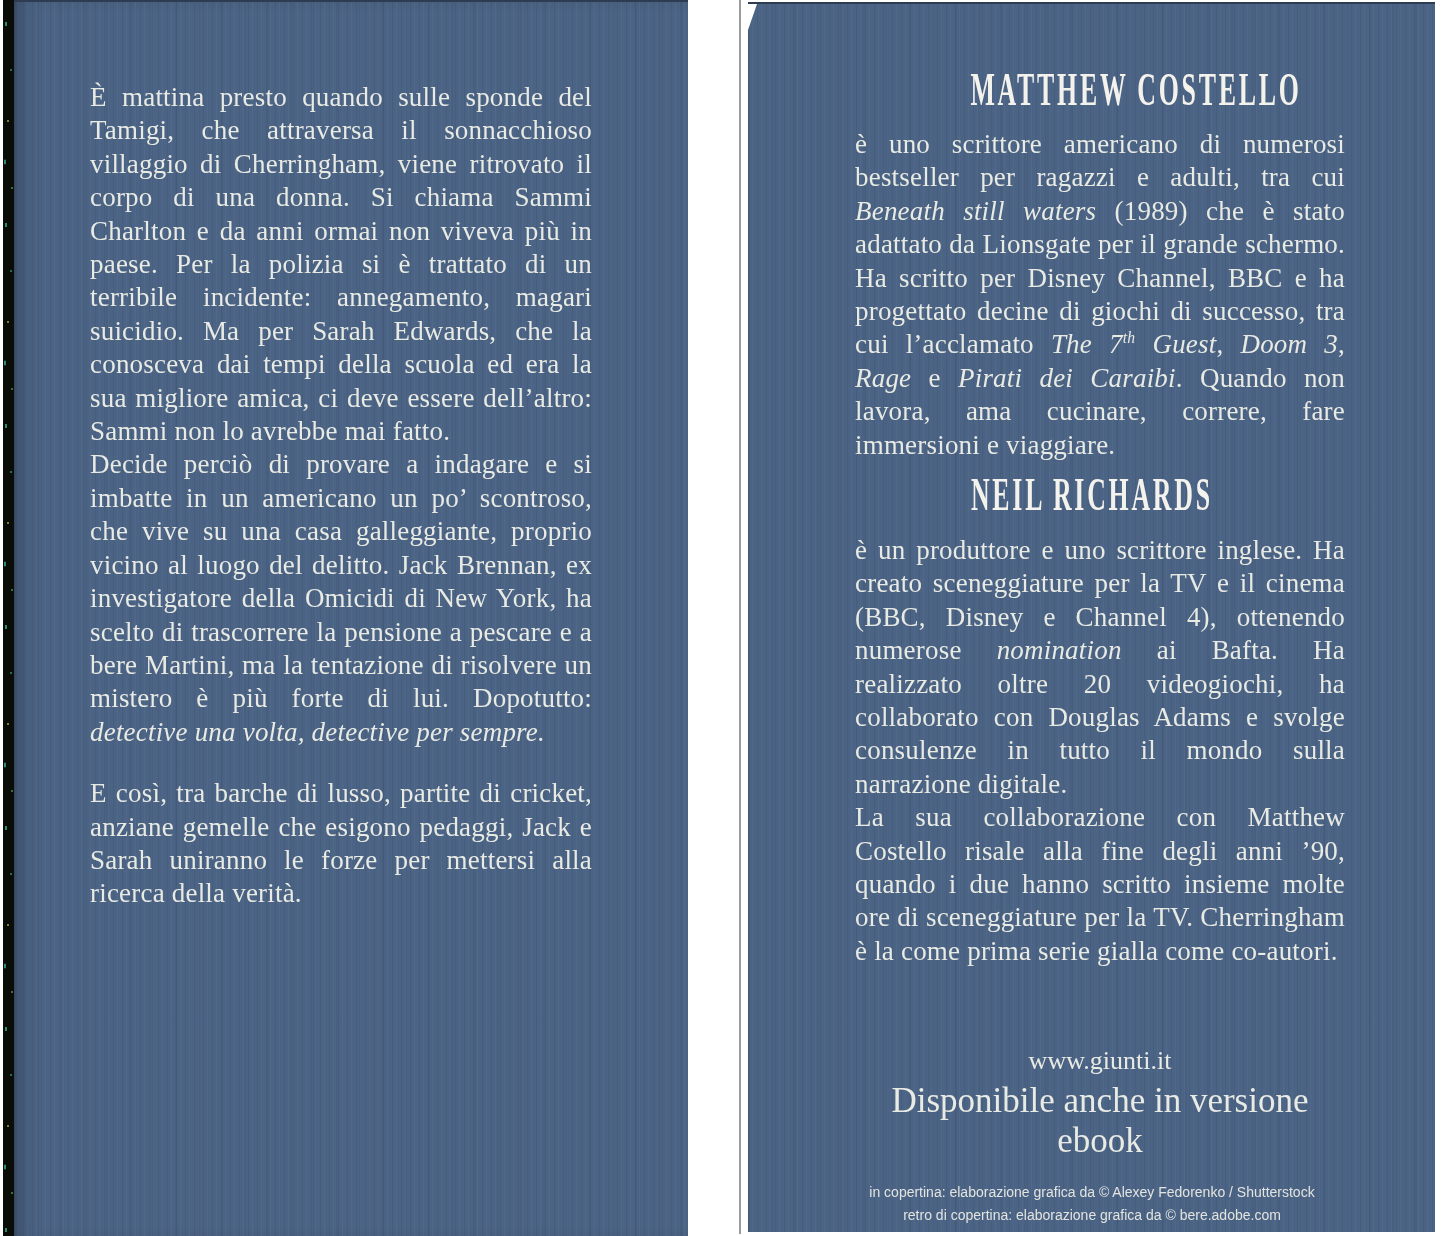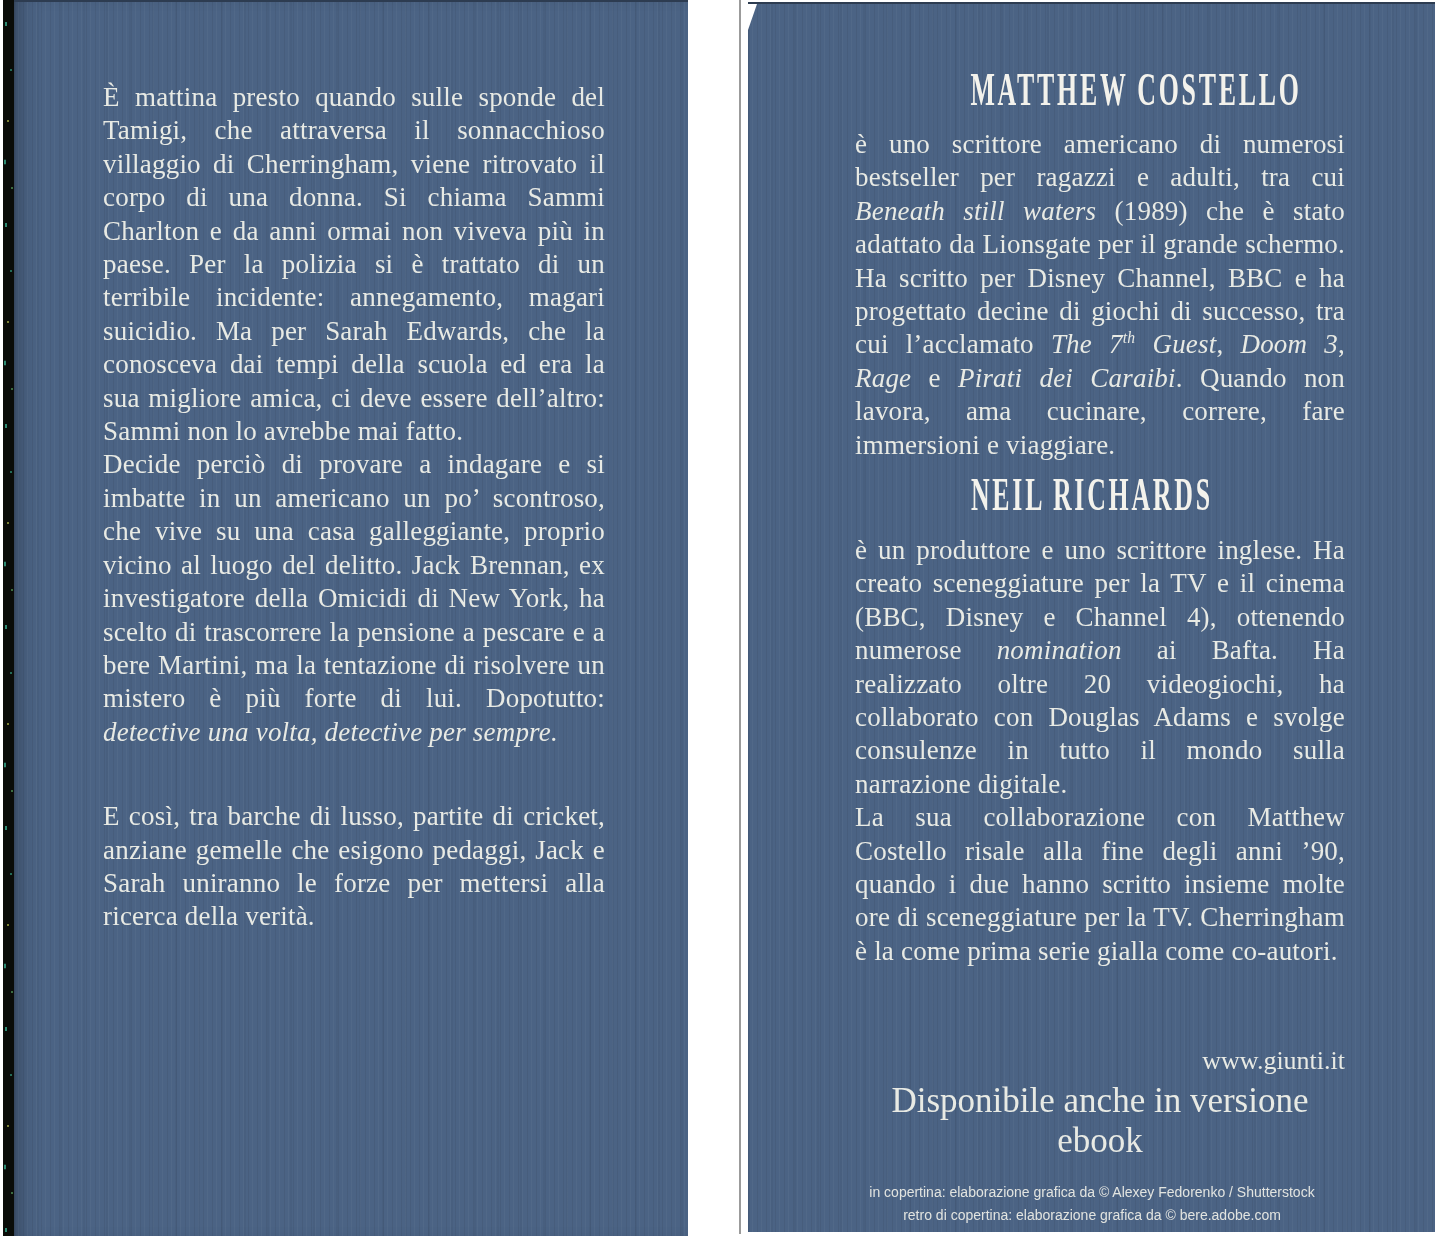--- a/index.html
+++ b/index.html
@@ -44,43 +44,43 @@
     box-shadow:inset 18px 0 22px -16px rgba(0,0,0,0.38);}
   .flap-right{left:748px;top:2px;width:687px;height:1230px;}
   .flap-right .notch{ 
     position:absolute;left:0;top:0;width:0;height:0;
     border-top:26px solid #ffffff;border-right:9px solid transparent;
   }
 
   .gap-line{position:absolute;left:739px;top:0;width:2px;height:1234px;background:#9b9b9b;}
 
   
-  .synopsis{position:absolute;left:89px;top:79px;width:502px;}
+  .synopsis{position:absolute;left:76px;top:79px;width:502px;}
   .bodytext p{
     margin:0;text-align:justify;
     font-size:27px;line-height:33.4px;
     color:var(--ink,#e8eae4);
     letter-spacing:0.2px;
   }
-  .bodytext p.gap-before{margin-top:51px;}
+  .bodytext p.gap-before{margin-top:28px;}
   .bodytext sup{font-size:0.58em;line-height:0;vertical-align:super;}
 
   .author-name{position:absolute;left:0;width:100%;text-align:center;}
   .author-name span{
     display:inline-block;transform:scaleX(0.55);transform-origin:center;
     font-family:"Liberation Serif", serif;font-weight:bold;
     font-size:47px;line-height:1;letter-spacing:5px;white-space:nowrap;
     color:var(--head,#f3f2ec);
   }
   .author1-name{top:62px;margin-left:44px;}
   .author2-name{top:467px;}
   .bio1{position:absolute;left:107px;top:124px;width:490px;}
   .bio2{position:absolute;left:107px;top:530px;width:490px;}
 
-  .site{position:absolute;left:107px;top:1042px;width:490px;text-align:right;
+  .site{position:absolute;left:107px;top:1042px;width:490px;text-align:center;
     font-size:26px;color:var(--ink,#e8eae4);}
   .ebook{position:absolute;left:107px;top:1077px;width:490px;text-align:center;
     font-size:35px;color:var(--ink,#e8eae4);}
   .credits{position:absolute;left:34px;top:1177px;width:620px;text-align:center;
     font-family:"Liberation Sans", sans-serif;font-size:14px;line-height:23px;
     color:#e2e4e0;}
 </style>
 </head>
 <body>
 

